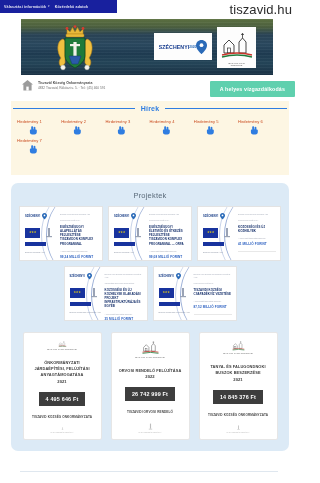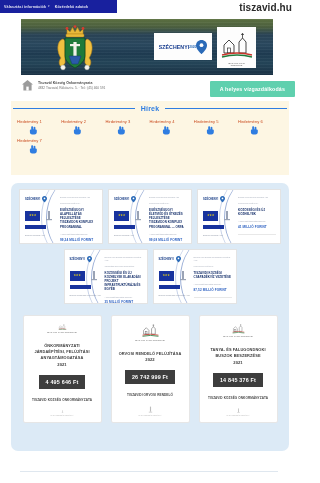--- a/index.html
+++ b/index.html
@@ -20,21 +20,21 @@
     padding-left: 4px; gap: 5px;
   }
   .topbar-item {
     color: #e9e9f5; font-size: 3.6px; font-weight: 700;
     letter-spacing: .15px; white-space: nowrap;
     display: flex; align-items: center; gap: 2px;
   }
   .caret { font-size: 3px; color: #cfd0ea; line-height: 1; }
   .site-title {
     position: absolute; right: 8px; top: 2px;
-    font-size: 10px; font-weight: 700; color: #2b2b2b;
+    font-size: 13px; font-weight: 400; color: #2b2b2b;
     letter-spacing: .1px;
   }
 
   
   .hero {
     position: absolute; left: 21px; top: 19px;
     width: 252px; height: 56px;
     background:
       linear-gradient(180deg,#5d7242 0%, #4e6240 14%, #2a4456 28%, #2b4a60 45%,
                       #1f3c52 62%, #254659 78%, #1b3347 100%);
@@ -318,20 +318,21 @@
         <div class="news-label">Hirdetmény 7</div>
         <svg class="hand" viewBox="0 0 9 9">
           <path d="M3.2 8.6 C1.6 8.6 .9 7.4 .9 6.1 L.9 4.3 C.9 3.8 1.3 3.5 1.7 3.6 L2.2 3.8 L2.2 1.2 C2.2 .6 2.7 .2 3.2 .2 C3.7 .2 4.1 .6 4.1 1.2 L4.1 3.3 L4.6 3.3 L4.6 1.6 C4.6 1.1 5 .7 5.5 .7 C6 .7 6.4 1.1 6.4 1.6 L6.4 3.4 L6.9 3.4 C7.4 3.4 7.8 3.8 7.8 4.3 L7.8 6.1 C7.8 7.4 7 8.6 5.4 8.6 Z" fill="#2f7de1"></path>
         </svg>
       </div>
 
     </div>
   </div>
 
   <div class="projects">
+    <div class="proj-title">Projektek</div>
 
     <div class="proj-row">
 
       <div class="poster">
         <div class="swoosh2"></div>
         <div class="swoosh"></div>
         <div class="p-brand">
           <span class="p-brand-txt">SZÉCHENYI</span>
           <svg class="p-pin" viewBox="0 0 11 14">
             <path d="M5.5 0 C2.4 0 0 2.4 0 5.4 C0 9.2 5.5 14 5.5 14 C5.5 14 11 9.2 11 5.4 C11 2.4 8.6 0 5.5 0 Z" fill="#2a6ab8"></path>

